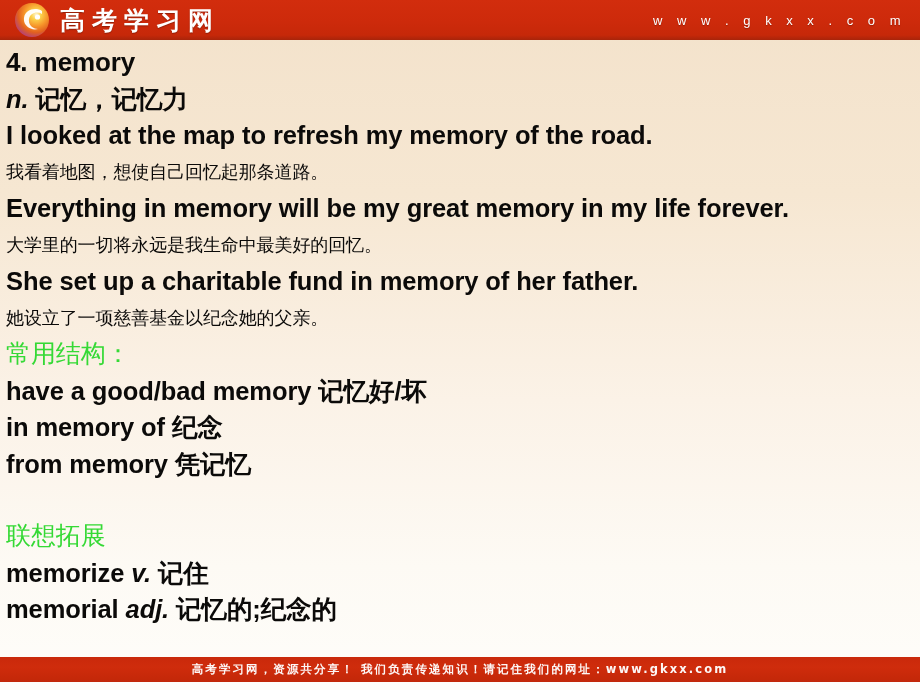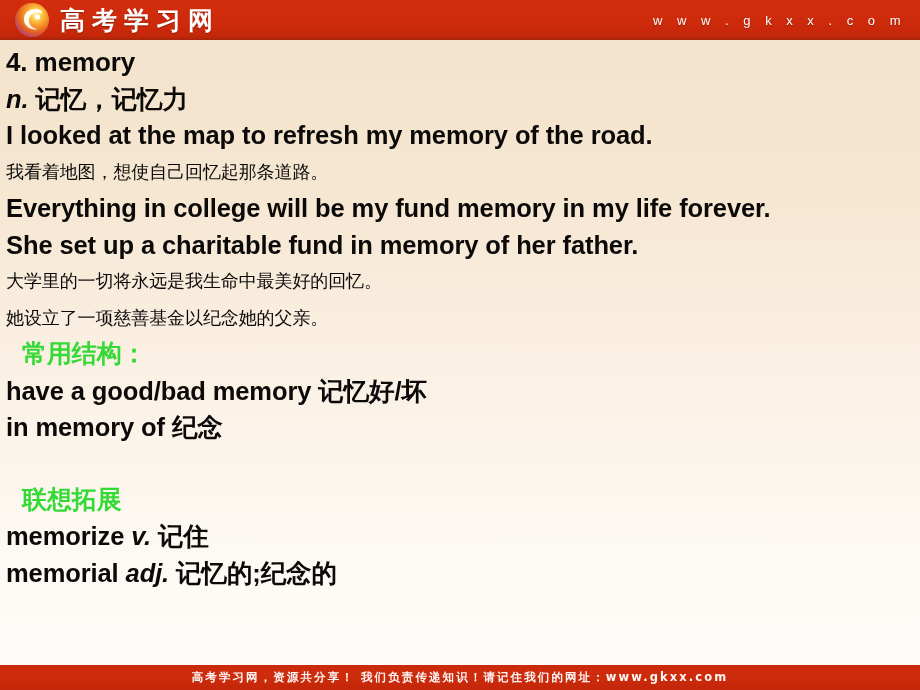--- a/index.html
+++ b/index.html
@@ -109,40 +109,39 @@
   }
   .line.mixed {
     font-family: "Liberation Sans", "DejaVu Sans", sans-serif;
   }
   .line.head {
     font-size: 26px;
   }
   .line.green {
     color: #35d935;
     font-family: "DejaVu Sans", "Liberation Sans", sans-serif;
-    font-weight: bold;
+    font-weight: normal;
     font-size: 25px;
-    margin-left: 16px;
   }
   .line.wrap {
     max-width: 862px;
   }
   .pos {
     font-style: italic;
     font-weight: bold;
   }
   .spacer {
     height: 36px;
   }
 
   
   .footer-bar {
     position: absolute;
     left: 0;
-    bottom: 0;
+    bottom: 8px;
     width: 920px;
     height: 25px;
     background: linear-gradient(to bottom, #c9290b 0%, #cf2c0c 40%, #c22708 100%);
     display: flex;
     align-items: center;
     justify-content: center;
   }
   .footer-text {
     color: #ffffff;
     font-size: 11.5px;
@@ -170,27 +169,28 @@
       <div class="site-name">高考学习网</div>
     </div>
     <div class="header-url">w w w . g k x x . c o m</div>
   </div>
 
   <div class="content">
     <div class="line head">4. memory</div>
     <div class="line mixed"><i class="pos">n.</i><span> 记忆，记忆力</span></div>
     <div class="line wrap">I looked at the map to refresh my memory of the road.</div>
     <div class="line cn">我看着地图，想使自己回忆起那条道路。</div>
-    <div class="line wrap">Everything in college will be my fund memory in my life forever.</div>
+    <div class="line wrap">Everything in memory will be my great memory in my life forever.</div>
+    <div class="line cn">大学里的一切将永远是我生命中最美好的回忆。</div>
     <div class="line wrap">She set up a charitable fund in memory of her father.</div>
-    <div class="line cn">大学里的一切将永远是我生命中最美好的回忆。</div>
     <div class="line cn">她设立了一项慈善基金以纪念她的父亲。</div>
     <div class="line green">常用结构：</div>
     <div class="line mixed">have a good/bad memory 记忆好/坏</div>
     <div class="line mixed">in memory of 纪念</div>
+    <div class="line mixed">from memory 凭记忆</div>
     <div class="spacer"></div>
     <div class="line green">联想拓展</div>
     <div class="line mixed"><span>memorize </span><i class="pos">v.</i><span> 记住</span></div>
     <div class="line mixed"><span>memorial </span><i class="pos">adj.</i><span> 记忆的;纪念的</span></div>
   </div>
 
   <div class="footer-bar">
     <div class="footer-text">高考学习网，资源共分享！ 我们负责传递知识！请记住我们的网址：www.gkxx.com</div>
   </div>
 

